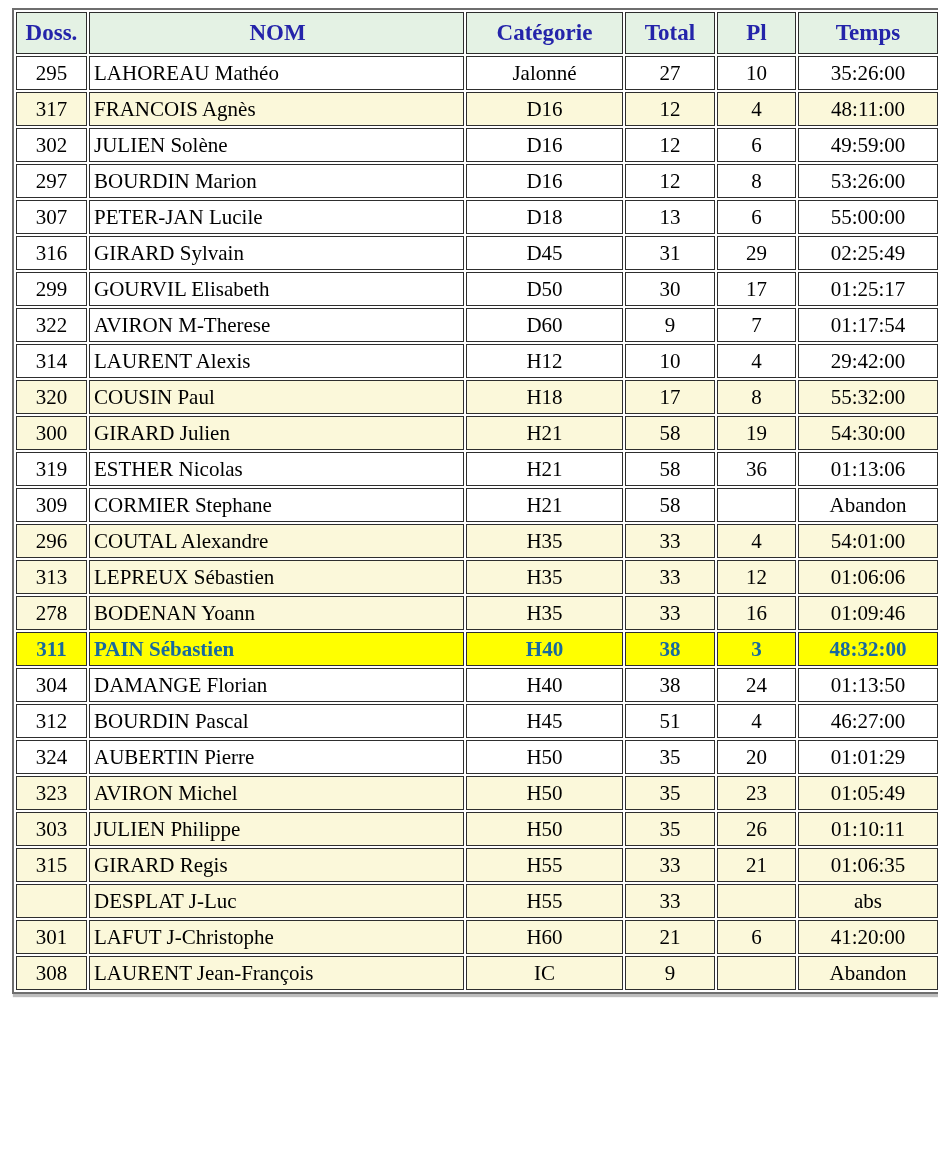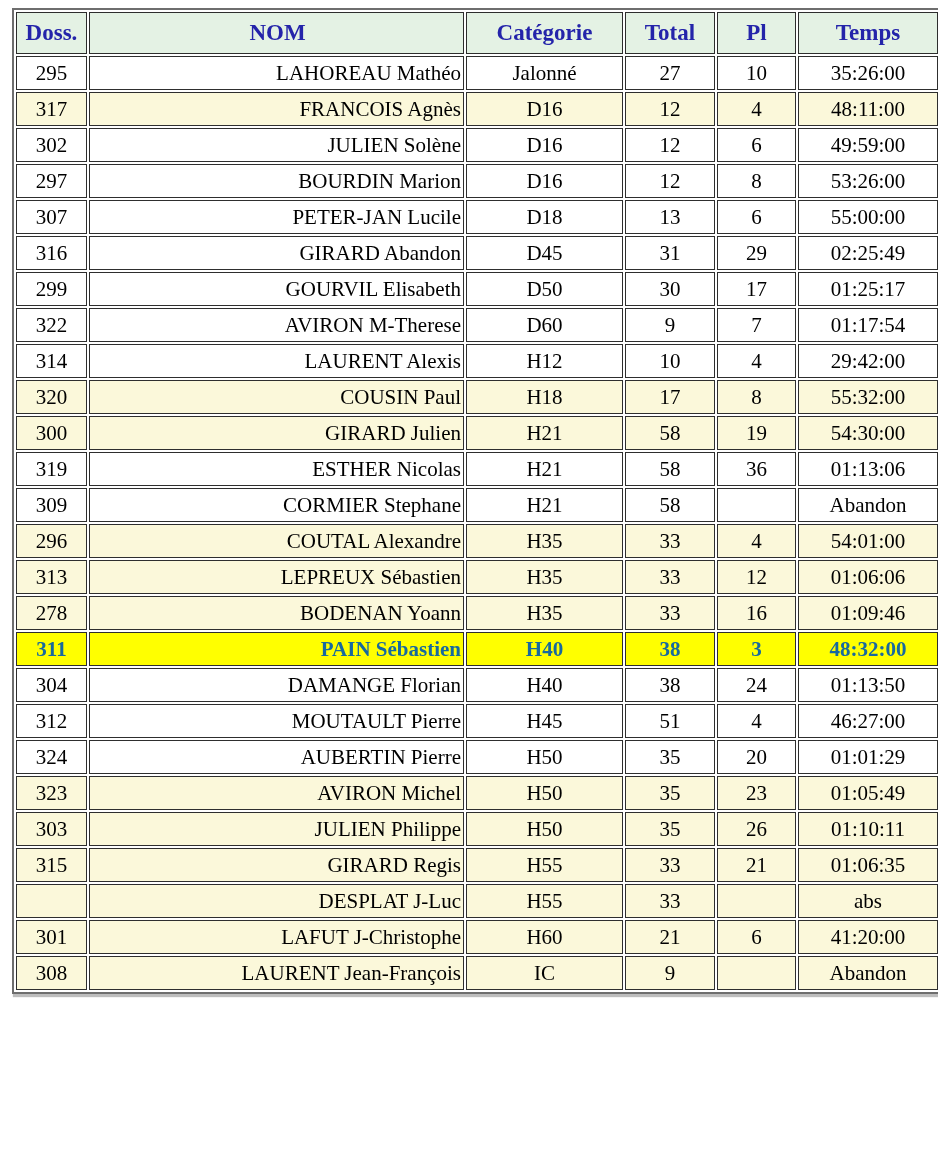--- a/index.html
+++ b/index.html
@@ -51,21 +51,21 @@
     text-align:center;
     padding-left:4px;
   }
   tbody td{
     font-size:21px;
     height:30px;
     padding:1px 2px;
     text-align:center;
   }
   tbody td.col-nom{
-    text-align:right;
+    text-align:left;
     padding-left:4px;
   }
   tr.row-white td{ background:var(--row-white); }
   tr.row-cream td{ background:var(--row-cream); }
   tr.row-highlight td{
     background:var(--highlight-bg);
     color:var(--highlight-text);
     font-weight:bold;
   }
 </style>
@@ -128,21 +128,21 @@
         <tr class="row-white">
           <td class="col-doss">307</td>
           <td class="col-nom">PETER-JAN Lucile</td>
           <td class="col-categorie">D18</td>
           <td class="col-total">13</td>
           <td class="col-pl">6</td>
           <td class="col-temps">55:00:00</td>
         </tr>
         <tr class="row-white">
           <td class="col-doss">316</td>
-          <td class="col-nom">GIRARD Abandon</td>
+          <td class="col-nom">GIRARD Sylvain</td>
           <td class="col-categorie">D45</td>
           <td class="col-total">31</td>
           <td class="col-pl">29</td>
           <td class="col-temps">02:25:49</td>
         </tr>
         <tr class="row-white">
           <td class="col-doss">299</td>
           <td class="col-nom">GOURVIL Elisabeth</td>
           <td class="col-categorie">D50</td>
           <td class="col-total">30</td>
@@ -232,21 +232,21 @@
         <tr class="row-white">
           <td class="col-doss">304</td>
           <td class="col-nom">DAMANGE Florian</td>
           <td class="col-categorie">H40</td>
           <td class="col-total">38</td>
           <td class="col-pl">24</td>
           <td class="col-temps">01:13:50</td>
         </tr>
         <tr class="row-white">
           <td class="col-doss">312</td>
-          <td class="col-nom">MOUTAULT Pierre</td>
+          <td class="col-nom">BOURDIN Pascal</td>
           <td class="col-categorie">H45</td>
           <td class="col-total">51</td>
           <td class="col-pl">4</td>
           <td class="col-temps">46:27:00</td>
         </tr>
         <tr class="row-white">
           <td class="col-doss">324</td>
           <td class="col-nom">AUBERTIN Pierre</td>
           <td class="col-categorie">H50</td>
           <td class="col-total">35</td>

